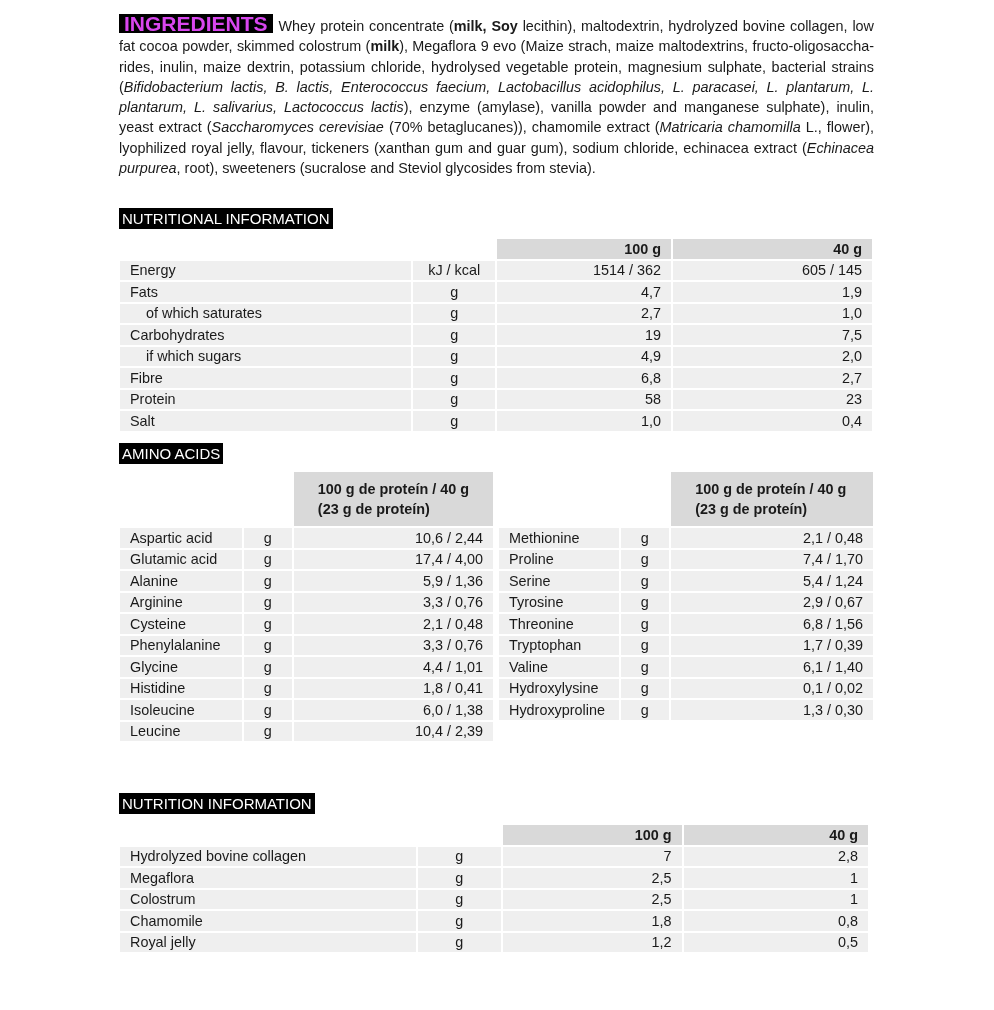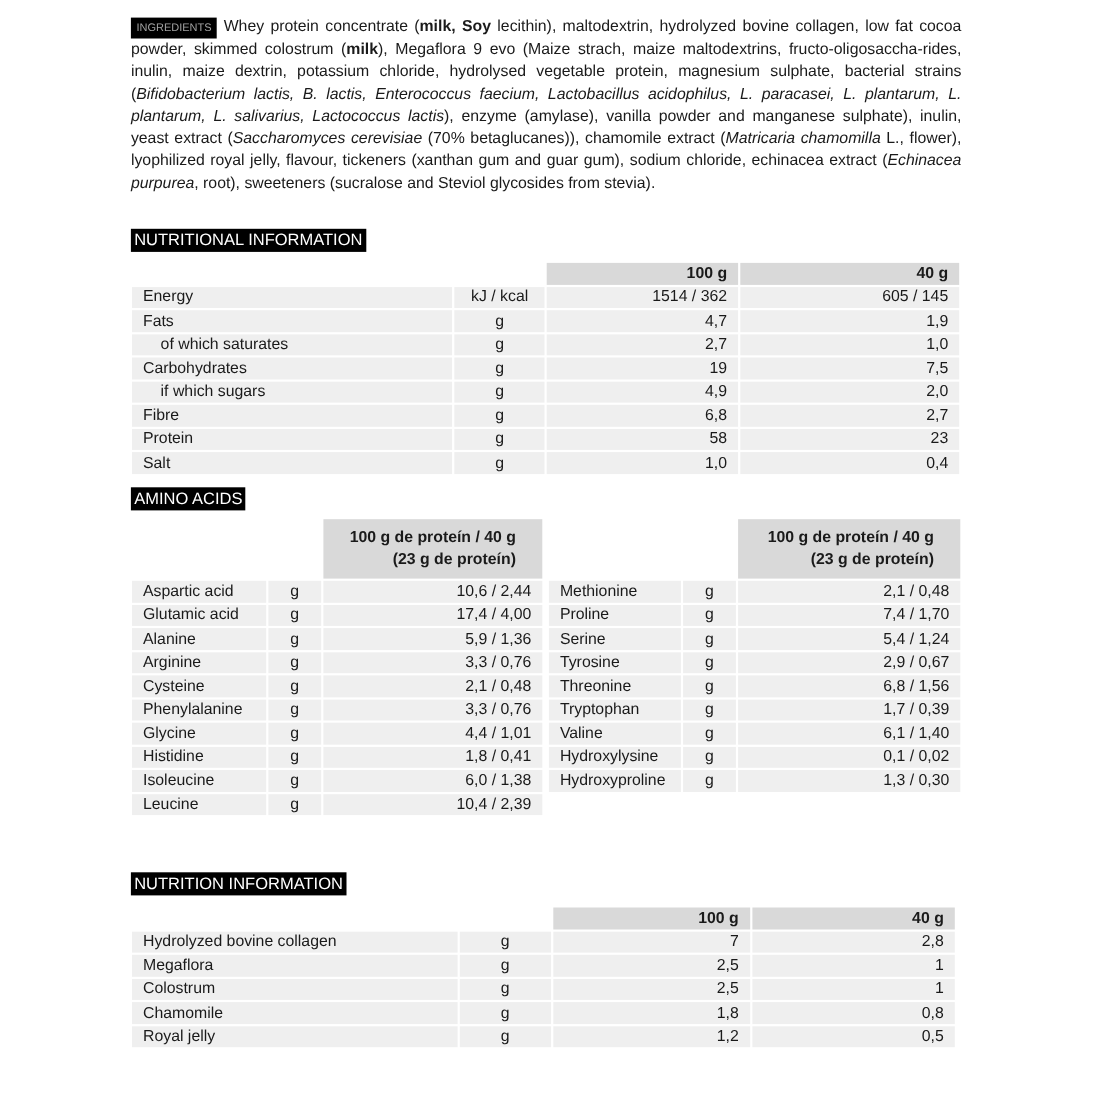--- a/index.html
+++ b/index.html
@@ -1,31 +1,31 @@
 <!DOCTYPE html>
 <html><head>
 <meta charset="utf-8">
 <style>
   html, body { margin:0; padding:0; background:#ffffff; }
   body { width:994px; height:1010px; position:relative; overflow:hidden;
          font-family:"Liberation Sans", "DejaVu Sans", sans-serif; color:#1a1a1a; }
   .page { position:absolute; left:119px; top:14px; width:755px; }
   .ingredients { font-size:14.4px; line-height:20.3px; text-align:justify; margin:0; }
-  .badge { display:inline-block; background:#000; color:#a3a3a3; font-weight:normal;
-           padding:0 5px; line-height:19px; font-size:10px; margin-right:6px; }
+  .badge { display:inline-block; background:#000; color:#d946ef; font-weight:bold;
+           padding:0 5px; line-height:19px; font-size:21px; margin-right:6px; }
   .section-title { position:absolute; background:#000; color:#fff; font-weight:normal;
                    font-size:15px; line-height:21px; padding:0 3px; }
   table { border-collapse:separate; border-spacing:2px 2px; position:absolute; font-size:14.4px; }
   td, th { background:#efefef; padding:0 10px; height:19.5px; white-space:nowrap; }
   th { background:#d9d9d9; font-weight:bold; text-align:right; }
   td.blank, th.blank { background:transparent; }
   td.num { text-align:right; }
   td.unit { text-align:center; }
   td.name.indent { padding-left:26px; }
-  .aa th { text-align:right; line-height:20px; height:54px; padding:0 24px; }
+  .aa th { text-align:left; line-height:20px; height:54px; padding:0 24px; }
 </style>
 </head>
 <body>
 
 <div class="page">
   <p class="ingredients" id="ingredients"><span class="badge">INGREDIENTS</span><span>Whey protein concentrate (</span><b>milk, Soy</b><span> lecithin), maltodextrin, hydrolyzed bovine collagen, low fat cocoa powder, skimmed colostrum (</span><b>milk</b><span>), Megaflora 9 evo (Maize strach, maize maltodextrins, fructo-oligosaccha-rides, inulin, maize dextrin, potassium chloride, hydrolysed vegetable protein, magnesium sulphate, bacterial strains (</span><i>Bifidobacterium lactis, B. lactis, Enterococcus faecium, Lactobacillus acidophilus, L. paracasei, L. plantarum, L. plantarum, L. salivarius, Lactococcus lactis</i><span>), enzyme (amylase), vanilla powder and manganese sulphate), inulin, yeast extract (</span><i>Saccharomyces cerevisiae</i><span> (70% betaglucanes)), chamomile extract (</span><i>Matricaria chamomilla</i><span> L., flower), lyophilized royal jelly, flavour, tickeners (xanthan gum and guar gum), sodium chloride, echinacea extract (</span><i>Echinacea purpurea</i><span>, root), sweeteners (sucralose and Steviol glycosides from stevia).</span></p>
 </div>
 
 <div class="section-title" style="left:119px; top:208px;">NUTRITIONAL INFORMATION</div>
 <table id="nut-table" style="left:118px; top:237px; width:756px;">

